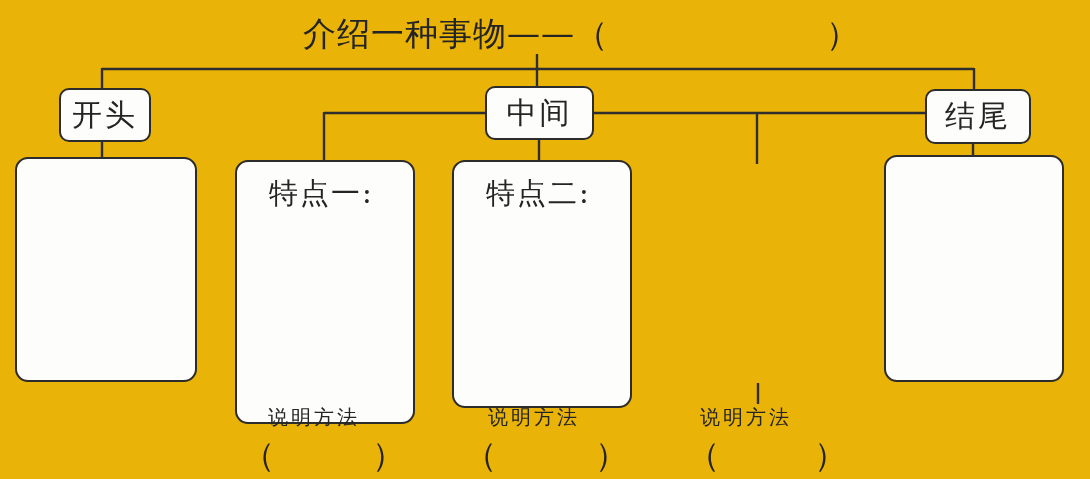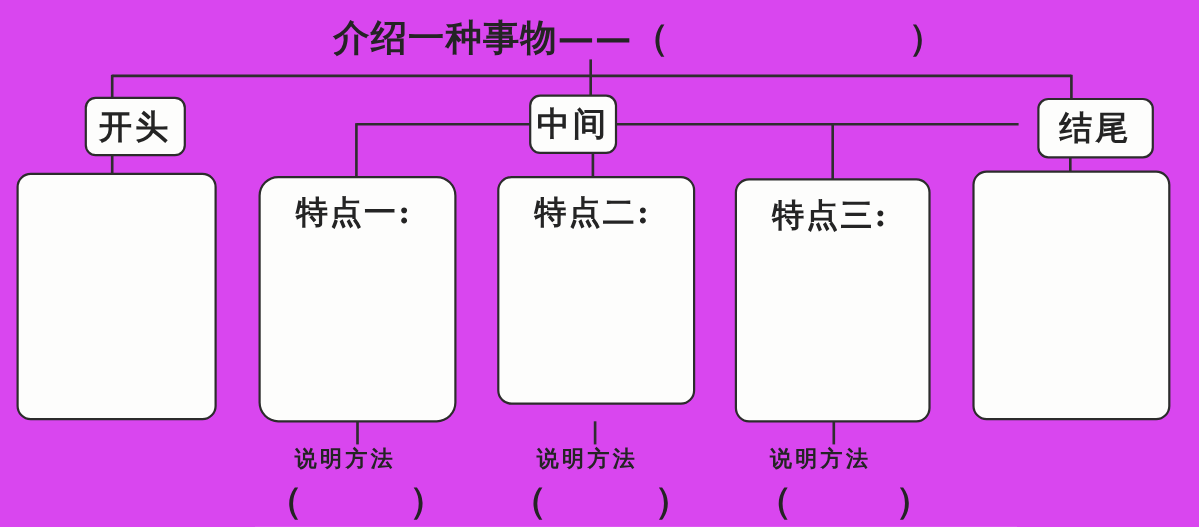--- a/index.html
+++ b/index.html
@@ -1,39 +1,38 @@
 <!DOCTYPE html>
 <html><head>
 <meta charset="utf-8">
 <style>
   html,body{margin:0;padding:0;background:#ffffff;}
   .canvas{
     position:relative;
     width:1090px;height:479px;
-    background:#d946ef;
+    background:#eab308;
     font-family:"DejaVu Serif", serif;
     color:#242424;
     overflow:hidden;
-    font-weight:bold;
   }
   .connectors{position:absolute;left:0;top:0;}
   .connectors line{stroke:#2e2e2e;stroke-width:2.4;}
   .title{
     position:absolute;left:303px;top:14px;
     display:flex;align-items:flex-start;
     font-size:33px;line-height:40px;white-space:nowrap;
     letter-spacing:1px;
   }
   .title-close{position:absolute;left:826px;top:14px;font-size:33px;line-height:40px;}
   .node{
     position:absolute;box-sizing:border-box;
     border:2.6px solid #2c2c2c;border-radius:10px;
     background:#fdfdfc;
     display:flex;align-items:center;justify-content:center;
-    font-size:30px;letter-spacing:3px;margin-left:18px;
+    font-size:30px;letter-spacing:3px;
   }
   .bigbox{
     position:absolute;box-sizing:border-box;
     border:2.6px solid #2c2c2c;border-radius:13px;
     background:#fdfdfc;
   }
   .feat-label{
     position:absolute;left:32px;top:12px;
     font-size:29px;letter-spacing:2px;white-space:nowrap;
   }
@@ -75,40 +74,37 @@
 
   <div class="title">
     <span>介绍一种事物——</span>
     <span>（</span>
   </div>
   <span class="title-close">）</span>
 
   <div class="node" style="left:59px;top:88px;width:92px;height:54px;">
     <span>开头</span>
   </div>
-  <div class="node" style="left:463px;top:86px;width:80px;height:54px;">
+  <div class="node" style="left:485px;top:86px;width:109px;height:54px;">
     <span>中间</span>
   </div>
   <div class="node" style="left:925px;top:89px;width:106px;height:55px;">
     <span>结尾</span>
   </div>
 
   <div class="bigbox" style="left:15px;top:157px;width:182px;height:225px;"></div>
 
-  <div class="bigbox" style="left:235px;top:160px;width:180px;height:224px;border-radius:18px;">
+  <div class="bigbox" style="left:235px;top:160px;width:180px;height:264px;">
     <span class="feat-label">特点一:</span>
   </div>
 
-  <div class="bigbox" style="left:452px;top:160px;width:180px;height:208px;">
+  <div class="bigbox" style="left:452px;top:160px;width:180px;height:248px;">
     <span class="feat-label">特点二:</span>
   </div>
 
-  <div class="bigbox" style="left:668px;top:162px;width:178px;height:222px;">
-    <span class="feat-label">特点三:</span>
-  </div>
 
   <div class="bigbox" style="left:884px;top:155px;width:180px;height:227px;"></div>
 
   <span class="method-label" style="left:268px;">说明方法</span>
   <div class="method-parens" style="left:242px;width:163px;">
     <span>（</span>
     <span>）</span>
   </div>
 
   <span class="method-label" style="left:488px;">说明方法</span>

